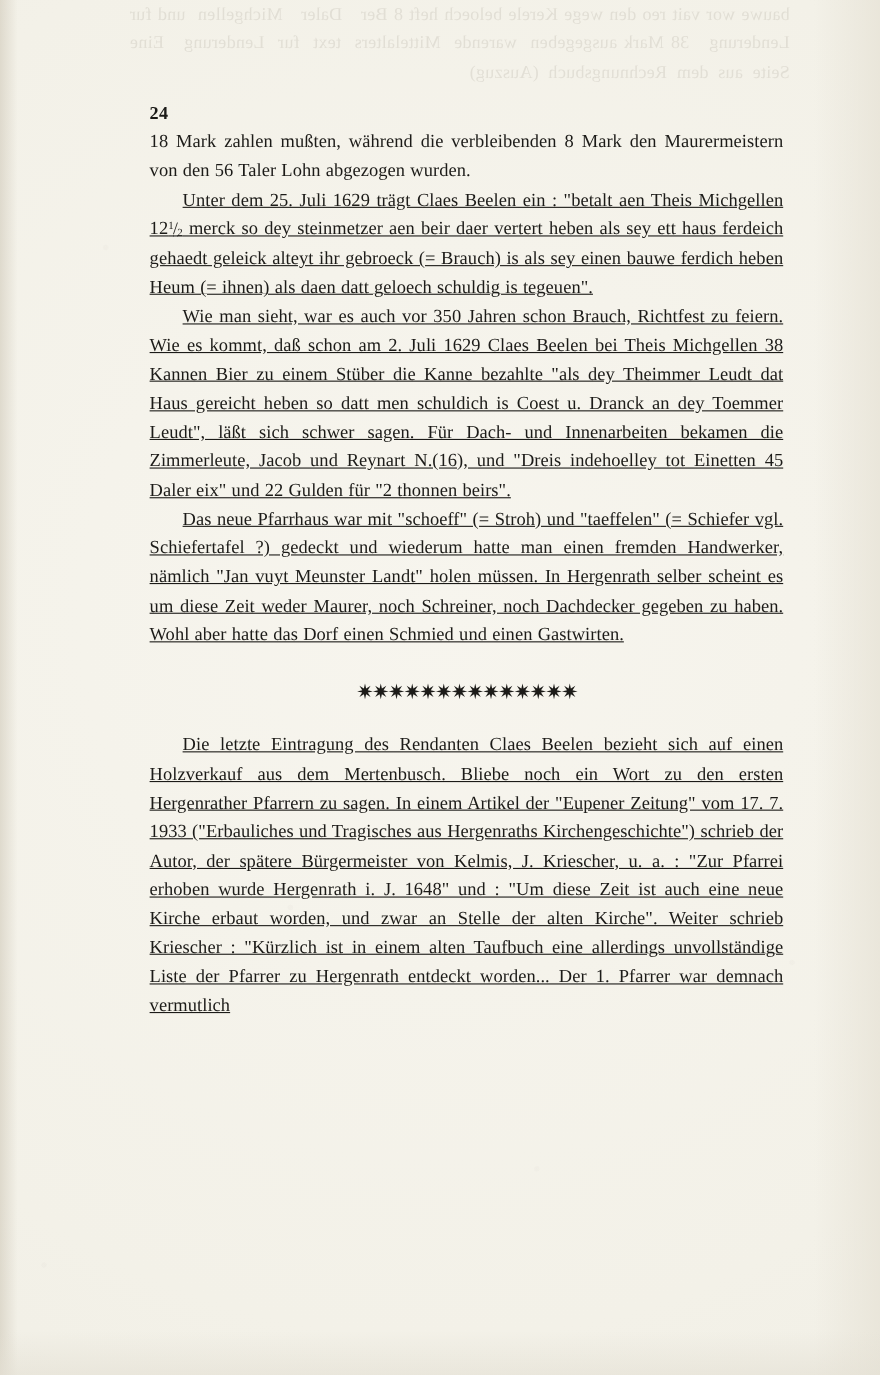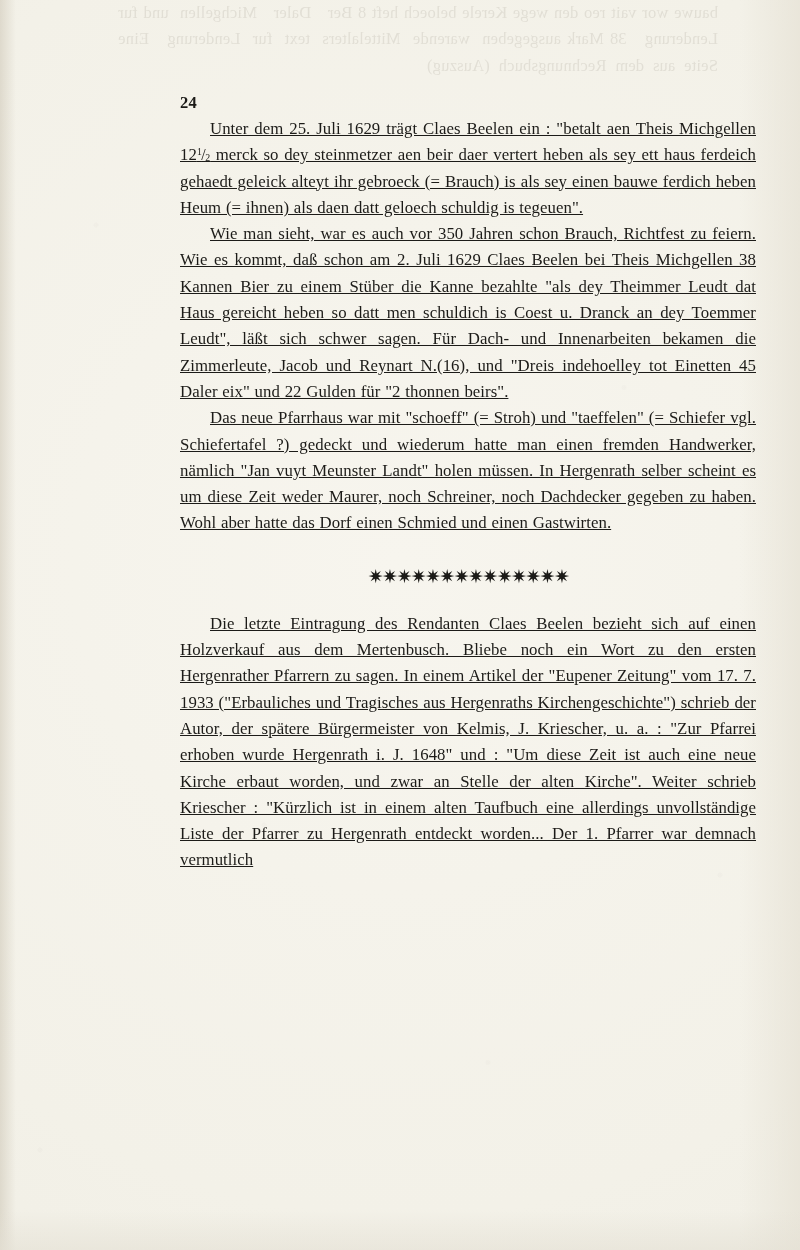--- a/index.html
+++ b/index.html
@@ -77,21 +77,20 @@
     white-space: pre-wrap;
     text-align: justify;
   }
 
   
   .text-column {
     position: absolute;
     left: 136px;
     top: 90px;
     width: 576px;
-    margin-left: 44px;
   }
 
   .page-number {
     font-size: 16.5px;
     font-weight: bold;
     color: #1b1a17;
     line-height: 26px;
     letter-spacing: .3px;
   }
 
@@ -155,20 +154,21 @@
   <div class="showthrough">bauwe wor vait reo den wege Kerele beloech heft 8 Ber   Daler   Michgellen  und fur  Lenderung   38 Mark ausgegeben  warende  Mittelalters  text  fur  Lenderung   Eine  Seite  aus  dem  Rechnungsbuch  (Auszug)</div>
 
   <div class="edge-left"></div>
   <div class="edge-right"></div>
   <div class="edge-bottom"></div>
 
   <div class="text-column">
 
     <div class="page-number">24</div>
 
+    <p class="body-par no-indent nostretch">18 Mark zahlen mußten, während die verbleibenden 8 Mark den Maurermeistern von den 56 Taler Lohn abgezogen wurden.</p>
 
     <p class="body-par indent nostretch"><span>Unter dem 25. Juli 1629 trägt Claes Beelen ein : "betalt aen Theis Michgellen 12</span><span class="frac"><sup>1</sup><span class="slash">/</span><sub>2</sub></span><span> merck so dey steinmetzer aen beir daer vertert heben als sey ett haus ferdeich gehaedt geleick alteyt ihr gebroeck (= Brauch) is als sey einen bauwe ferdich heben Heum (= ihnen) als daen datt geloech schuldig is tegeuen".</span></p>
 
     <p class="body-par indent nostretch">Wie man sieht, war es auch vor 350 Jahren schon Brauch, Richtfest zu feiern. Wie es kommt, daß schon am 2. Juli 1629 Claes Beelen bei Theis Michgellen 38 Kannen Bier zu einem Stüber die Kanne bezahlte "als dey Theimmer Leudt dat Haus gereicht heben so datt men schuldich is Coest u. Dranck an dey Toemmer Leudt", läßt sich schwer sagen. Für Dach- und Innenarbeiten bekamen die Zimmerleute, Jacob und Reynart N.(16), und "Dreis indehoelley tot Einetten 45 Daler eix" und 22 Gulden für "2 thonnen beirs".</p>
 
     <p class="body-par indent nostretch">Das neue Pfarrhaus war mit "schoeff" (= Stroh) und "taeffelen" (= Schiefer vgl. Schiefertafel ?) gedeckt und wiederum hatte man einen fremden Handwerker, nämlich "Jan vuyt Meunster Landt" holen müssen. In Hergenrath selber scheint es um diese Zeit weder Maurer, noch Schreiner, noch Dachdecker gegeben zu haben. Wohl aber hatte das Dorf einen Schmied und einen Gastwirten.</p>
 
     <div class="spacer-orn-top"></div>
 
     <p class="ornament">✷✷✷✷✷✷✷✷✷✷✷✷✷✷</p>

